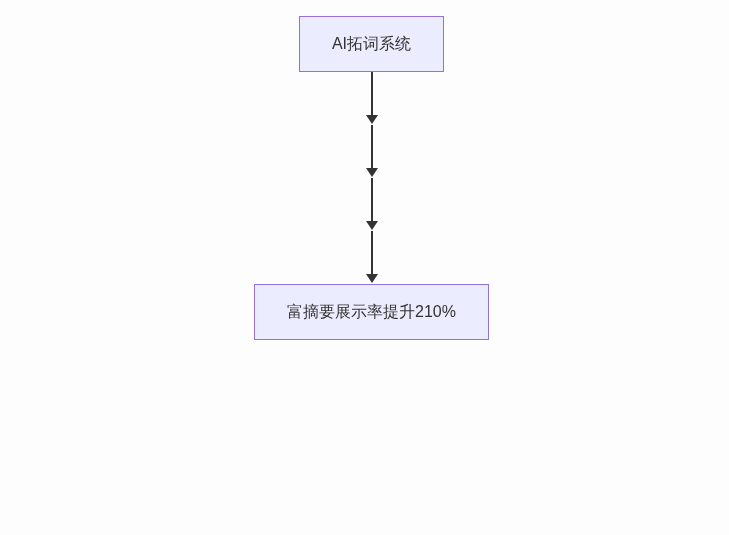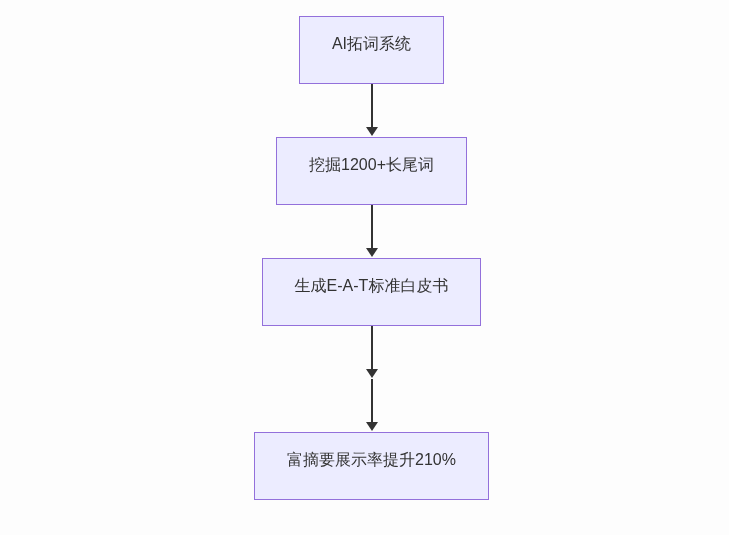--- a/index.html
+++ b/index.html
@@ -16,21 +16,21 @@
     width: 743px;            
     height: 535px;
     display: flex;
     flex-direction: column;
     align-items: center;
     padding-top: 16px;
     box-sizing: border-box;
   }
   .node {
     box-sizing: border-box;
-    height: 68px;
+    height: 56px;
     padding: 0 32px;
     background: var(--node-fill, #ECECFF);
     border: 1px solid var(--node-border, #9370DB);
     color: var(--text-color, #333333);
     font-size: 16px;
     line-height: 54px;
     white-space: nowrap;
     text-align: center;
     flex: 0 0 auto;
   }
@@ -61,28 +61,26 @@
 
 <div class="canvas">
 
   <div class="node">AI拓词系统</div>
 
   <div class="edge">
     <div class="line"></div>
     <div class="arrowhead"></div>
   </div>
 
-  <div class="node">挖掘1200+长尾词</div>
 
   <div class="edge">
     <div class="line"></div>
     <div class="arrowhead"></div>
   </div>
 
-  <div class="node">生成E-A-T标准白皮书</div>
 
   <div class="edge">
     <div class="line"></div>
     <div class="arrowhead"></div>
   </div>
 
 
   <div class="edge">
     <div class="line"></div>
     <div class="arrowhead"></div>

